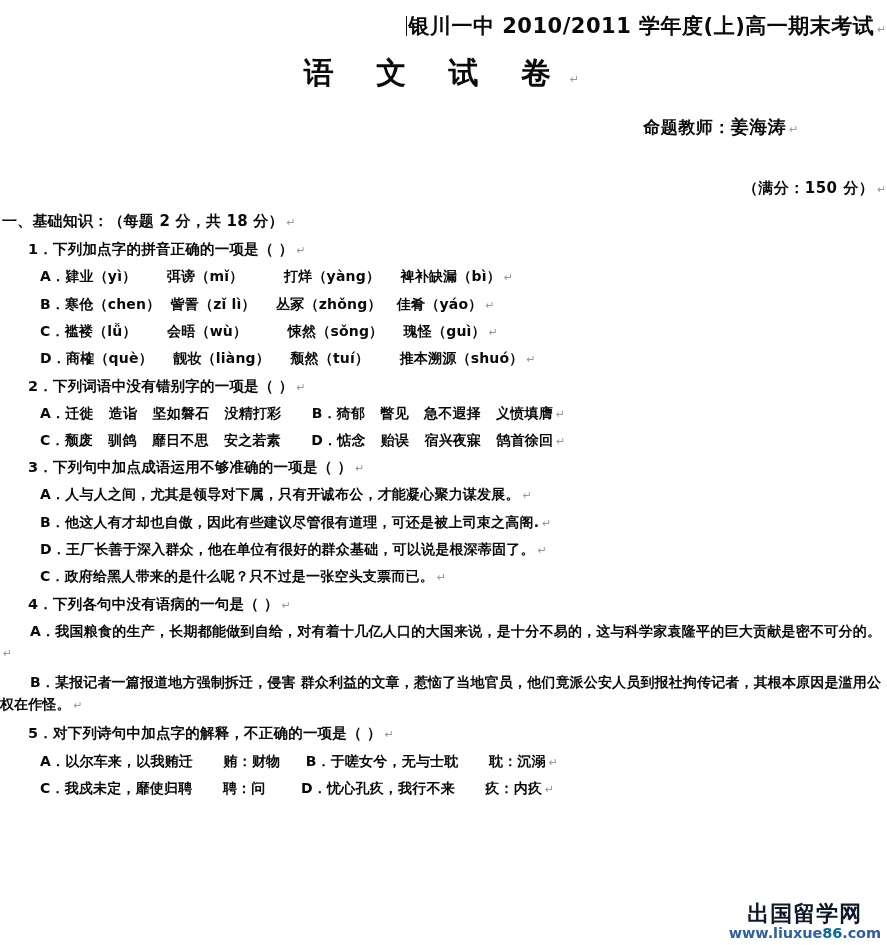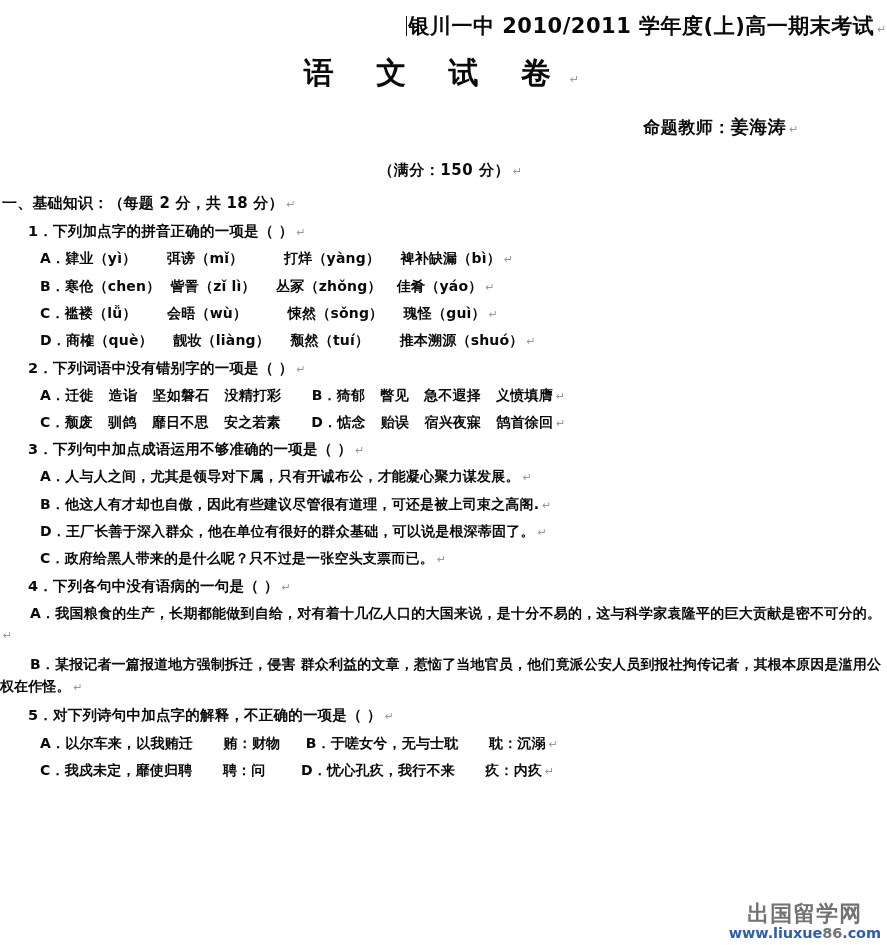--- a/index.html
+++ b/index.html
@@ -57,24 +57,24 @@
     font-size: 17px;
     font-weight: bold;
     margin-top: 24px;
     letter-spacing: 0.5px;
   }
   .teacher-name {
     font-size: 18px;
     font-weight: bold;
   }
   .fullmark-line {
-    text-align: center;
+    text-align: right;
     font-size: 15px;
     font-weight: bold;
-    margin-top: 22px;
+    margin-top: 40px;
     padding-left: 14px;
     letter-spacing: 0.5px;
   }
 
   
   .section-head {
     font-size: 15px;
     font-weight: bold;
     margin-top: 14px;
     padding-left: 2px;
@@ -118,33 +118,33 @@
   .watermark {
     position: absolute;
     right: 6px;
     bottom: 4px;
     text-align: center;
     line-height: 1.05;
   }
   .wm-cn {
     font-size: 22px;
     font-weight: bold;
-    color: #737373;
+    color: #0f172a;
     letter-spacing: 1px;
     display: block;
   }
   .wm-url {
     font-size: 14.5px;
     font-weight: bold;
     color: #2f5fa8;
     letter-spacing: -0.1px;
     display: block;
     margin-top: 1px;
   }
-  .wm-86 { color: #737373; }
+  .wm-86 { color: #0369a1; }
 </style>
 </head>
 <body>
 
 <div class="page">
 
   <div class="doc-title">
     <span class="caret"></span><span>银川一中 2010/2011 学年度(上)高一期末考试</span><span class="pilcrow">↵</span>
   </div>
 

